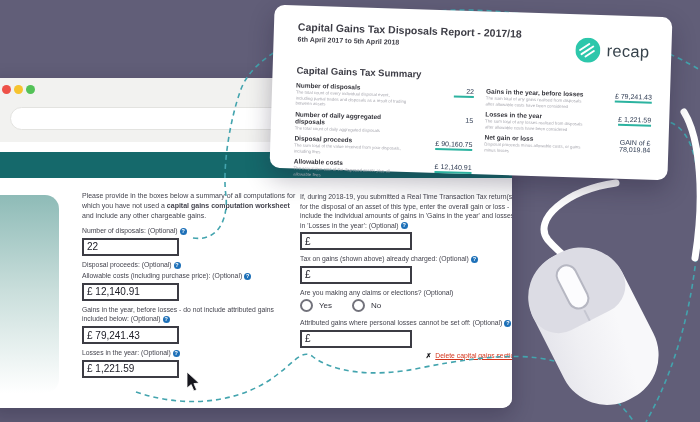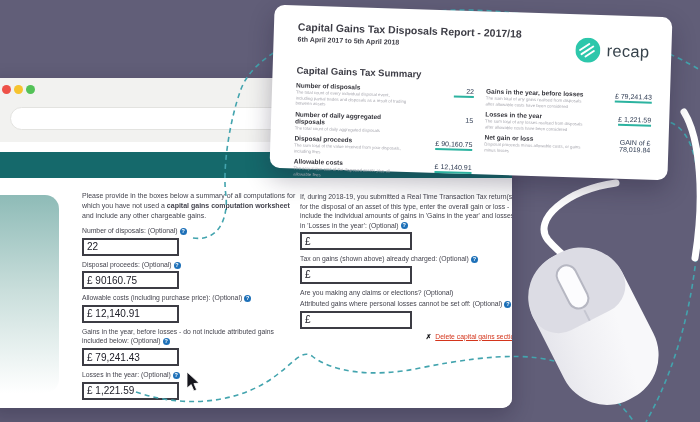--- a/index.html
+++ b/index.html
@@ -96,40 +96,45 @@
     <div class="bcontent">
       <div class="gradpanel"></div>
 
       <div class="fcol fcol-left">
         <p class="intro"><span>Please provide in the boxes below a summary of all computations for which you have not used a </span><b>capital gains computation worksheet</b><span> and include any other chargeable gains.</span></p>
 
         <label class="flabel"><span>Number of disposals: (Optional)</span><span class="help">?</span></label>
         <input class="fbox" value="22" style="">
 
         <label class="flabel"><span>Disposal proceeds: (Optional)</span><span class="help">?</span></label>
-        <input class="fbox" value="£ 90160.75" style="">
 
         <label class="flabel"><span>Allowable costs (including purchase price): (Optional)</span><span class="help">?</span></label>
         <input class="fbox" value="£ 12,140.91" style="">
 
         <label class="flabel"><span>Gains in the year, before losses - do not include attributed gains included below: (Optional)</span><span class="help">?</span></label>
         <input class="fbox" value="£ 79,241.43" style="">
 
         <label class="flabel"><span>Losses in the year: (Optional)</span><span class="help">?</span></label>
         <input class="fbox" value="£ 1,221.59" style="">
       </div>
 
       <div class="fcol fcol-right">
         <label class="flabel"><span>If, during 2018-19, you submitted a Real Time Transaction Tax return(s) for the disposal of an asset of this type, enter the overall gain or loss - include the individual amounts of gains in 'Gains in the year' and losses in 'Losses in the year': (Optional)</span><span class="help">?</span></label>
         <input class="fbox fbox-wide" value="£" style="">
 
         <label class="flabel"><span>Tax on gains (shown above) already charged: (Optional)</span><span class="help">?</span></label>
         <input class="fbox fbox-wide" value="£" style="">
 
         <label class="flabel">Are you making any claims or elections? (Optional)</label>
+        <div class="radio-row">
+          <div class="radio"></div>
+          <span class="radio-lab">Yes</span>
+          <div class="radio"></div>
+          <span class="radio-lab">No</span>
+        </div>
 
         <label class="flabel"><span>Attributed gains where personal losses cannot be set off: (Optional)</span><span class="help">?</span></label>
         <input class="fbox fbox-wide" value="£" style="">
 
         <div class="delete-row">
           <span class="delete-x">✗</span>
           <span class="delete-link">Delete capital gains section</span>
         </div>
       </div>
     </div>

